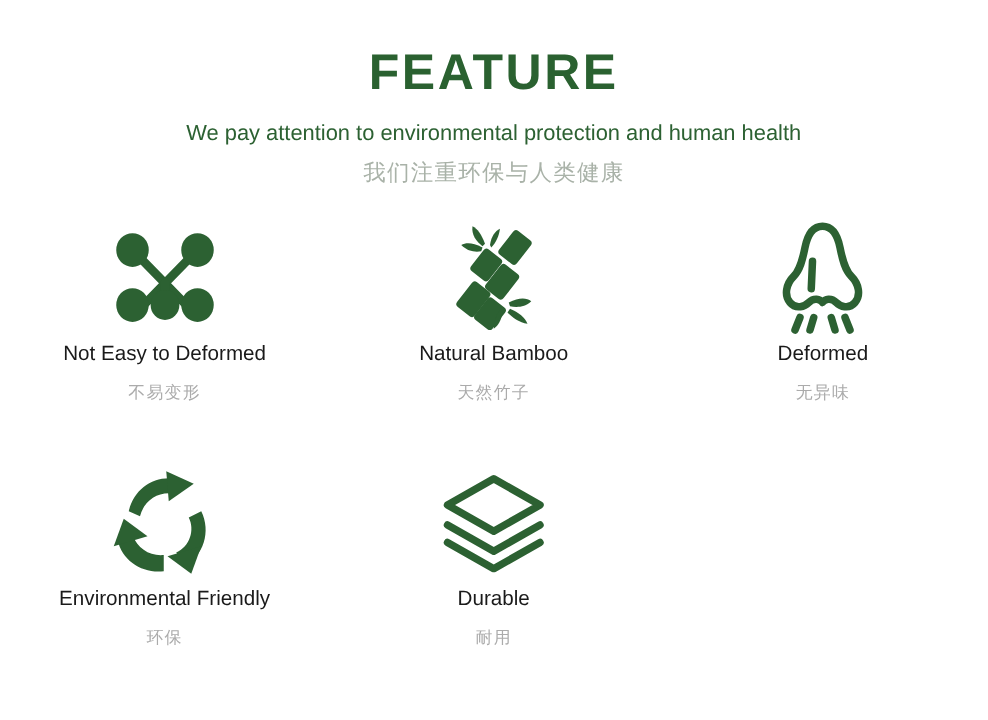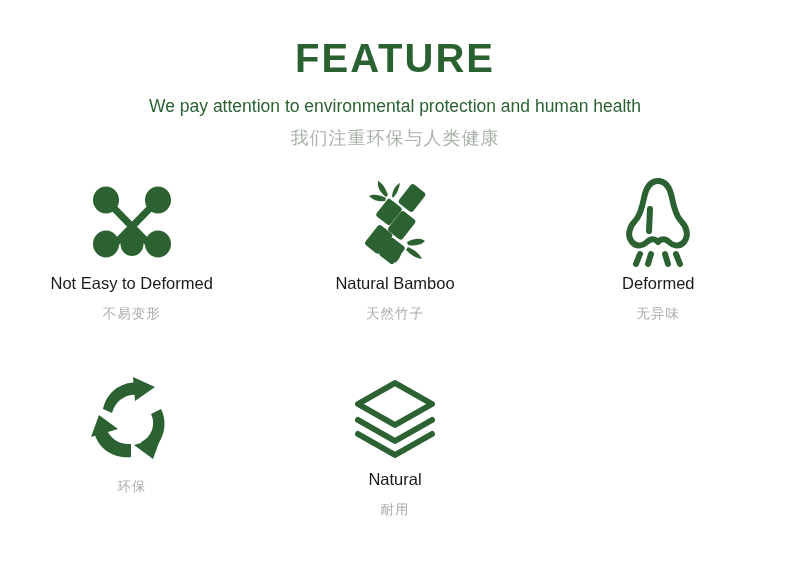--- a/index.html
+++ b/index.html
@@ -177,32 +177,33 @@
             <path d="M44 2 L66 12 L46 26 Z"></path>
 
             <path d="M72 34 C80 50 74 70 58 78 L52 67 C63 62 67 49 62 39 Z"></path>
             <path d="M72 62 L64 84 L45 70 Z"></path>
 
             <path d="M42 82 C25 84 9 74 5 57 L17 53 C21 64 31 70 42 69 Z"></path>
             <path d="M2 62 L10 40 L29 54 Z"></path>
           </g>
         </svg>
       </div>
+      <div class="cell-label">Environmental Friendly</div>
       <div class="cell-label-cn">环保</div>
     </div>
 
     <div class="cell">
       <div class="icon-box">
         <svg width="86" height="80" viewBox="0 0 86 80">
           <g stroke="#2c6132" fill="none" stroke-width="6" stroke-linejoin="round" stroke-linecap="round">
             <path d="M43 5 L80 26 L43 47 L6 26 Z"></path>
             <path d="M6 42 L43 63 L80 42"></path>
             <path d="M6 56 L43 77 L80 56"></path>
           </g>
         </svg>
       </div>
-      <div class="cell-label">Natural</div>
+      <div class="cell-label">Durable</div>
       <div class="cell-label-cn">耐用</div>
     </div>
 
 
   </div>
 </div>
 
 </body></html>

